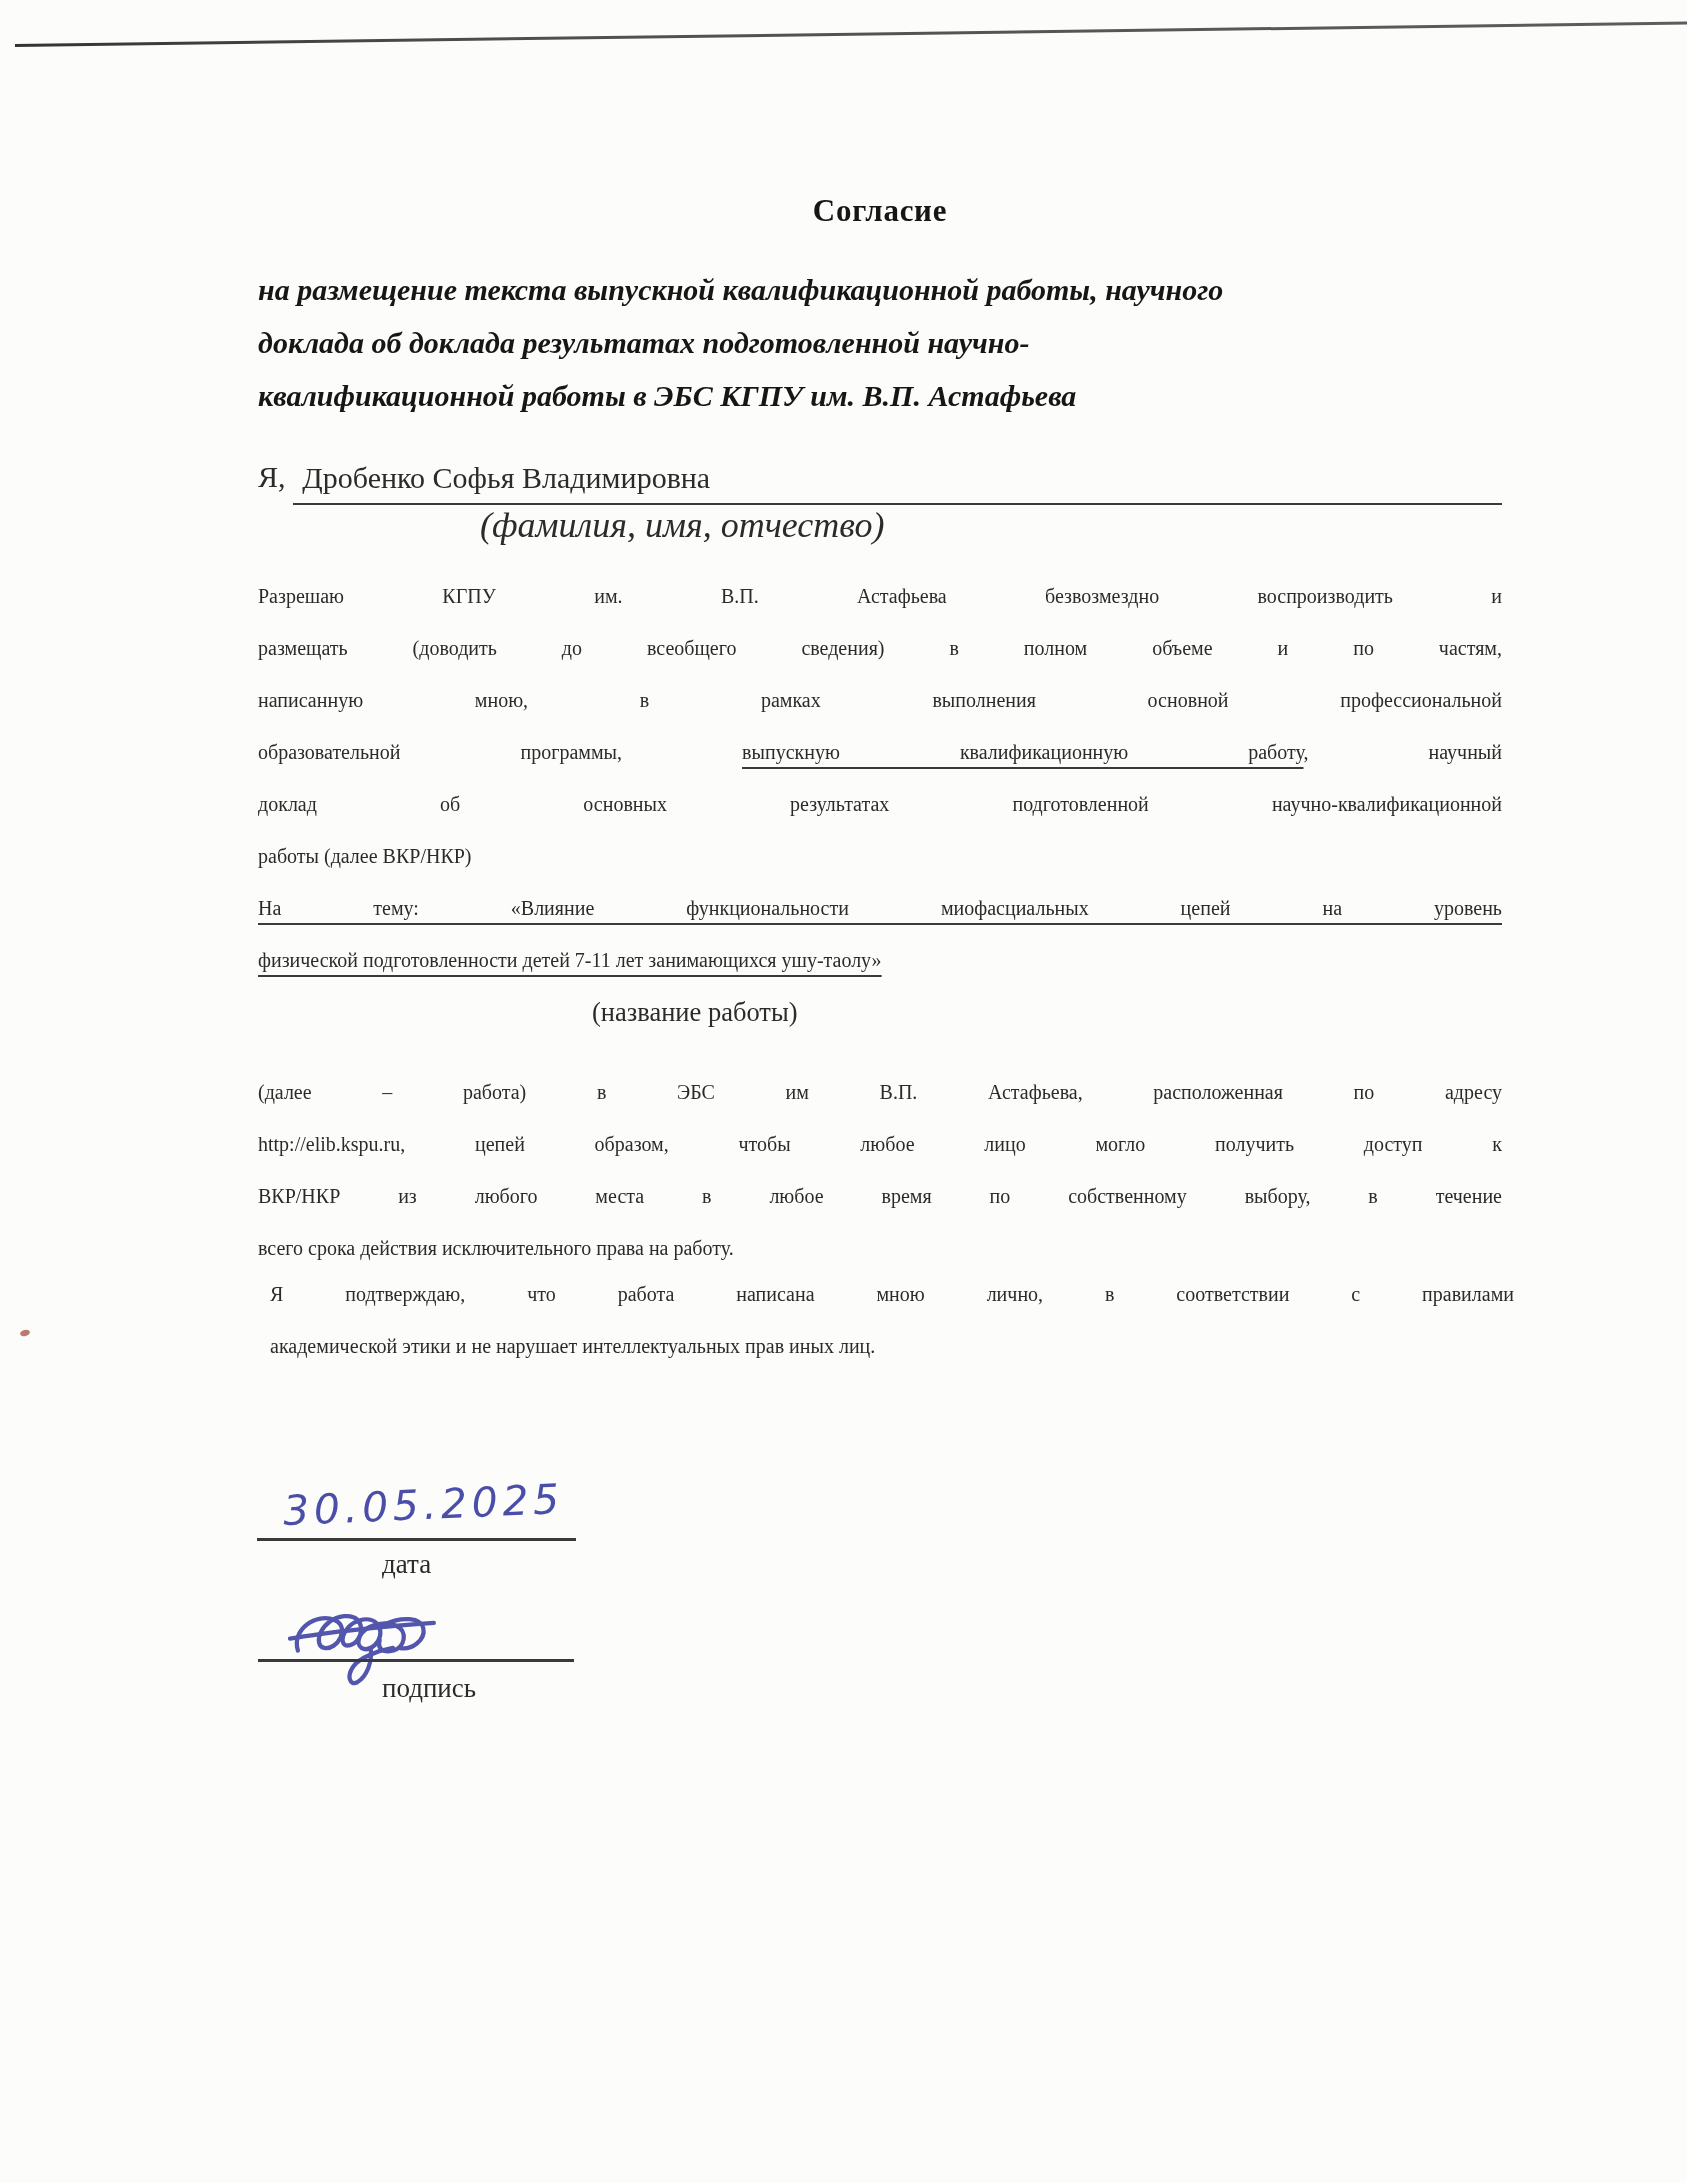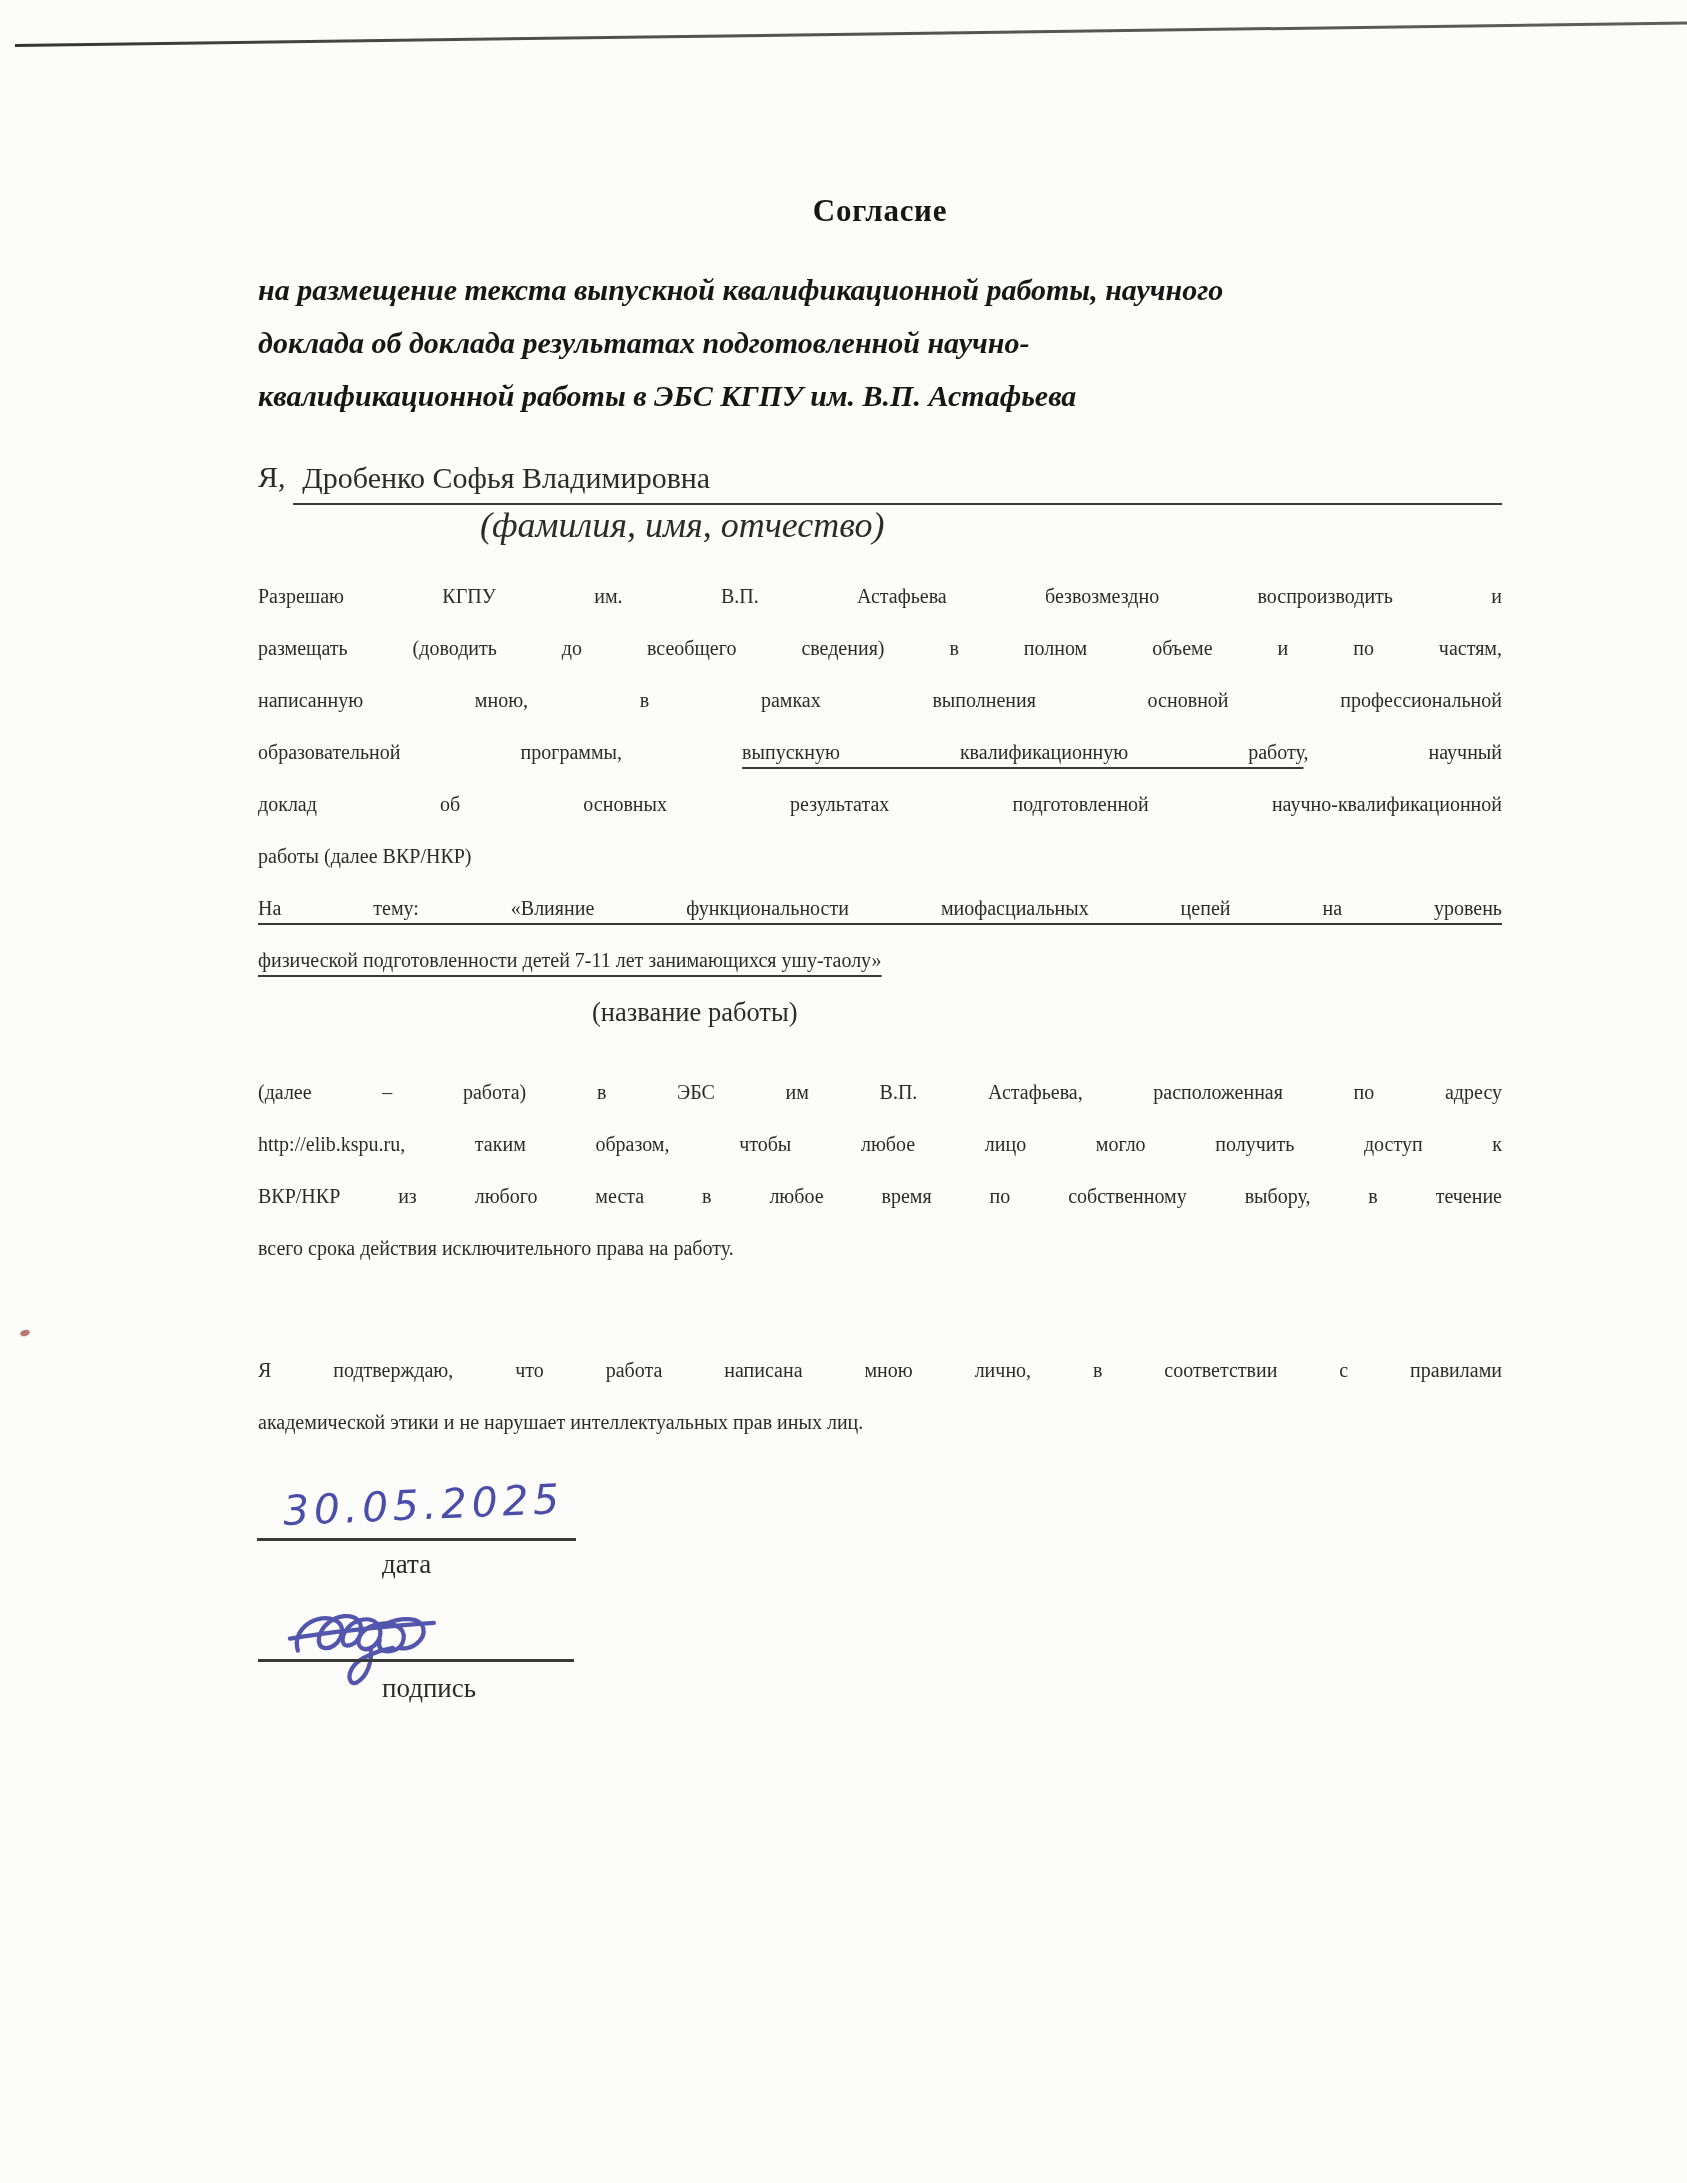--- a/index.html
+++ b/index.html
@@ -48,21 +48,21 @@
   .name-fill{flex:1;border-bottom:2.6px solid var(--rule);height:6.6px;}
 
   .fio-caption{
     top:507px;margin-left:0;padding-left:222px;
     font-style:italic;font-size:36px;line-height:37px;
   }
 
   .para{font-size:20px;line-height:52px;}
   .para1{top:570px;}
   .para2{top:1066px;}
-  .para3{top:1344px;}
+  .para3{top:1268px;margin-left:12px;}
   .tline{white-space:normal;}
   .tline.just{text-align:justify;text-align-last:justify;}
   .tline.last{text-align:left;text-align-last:left;}
   .u{
     text-decoration:underline;
     text-decoration-thickness:2.3px;
     text-underline-offset:8px;
     text-decoration-color:var(--rule);
   }
 
@@ -114,21 +114,21 @@
       <div class="tline just"><span>доклад об основных результатах подготовленной научно-квалификационной</span></div>
       <div class="tline last"><span>работы (далее ВКР/НКР)</span></div>
       <div class="tline just"><span class="u">На тему: «Влияние функциональности миофасциальных цепей на уровень</span></div>
       <div class="tline last"><span class="u">физической подготовленности детей 7-11 лет занимающихся ушу-таолу»</span></div>
     </div>
 
   <div class="col work-caption">(название работы)</div>
 
   <div class="col para para2">
       <div class="tline just"><span>(далее – работа) в ЭБС им В.П. Астафьева, расположенная по адресу</span></div>
-      <div class="tline just"><span>http://elib.kspu.ru, таким образом, чтобы любое лицо могло получить доступ к</span></div>
+      <div class="tline just"><span>http://elib.kspu.ru, цепей образом, чтобы любое лицо могло получить доступ к</span></div>
       <div class="tline just"><span>ВКР/НКР из любого места в любое время по собственному выбору, в течение</span></div>
       <div class="tline last"><span>всего срока действия исключительного права на работу.</span></div>
     </div>
 
   <div class="col para para3">
       <div class="tline just"><span>Я подтверждаю, что работа написана мною лично, в соответствии с правилами</span></div>
       <div class="tline last"><span>академической этики и не нарушает интеллектуальных прав иных лиц.</span></div>
     </div>
 
   <div class="date-hand hand">30.05.2025</div>

